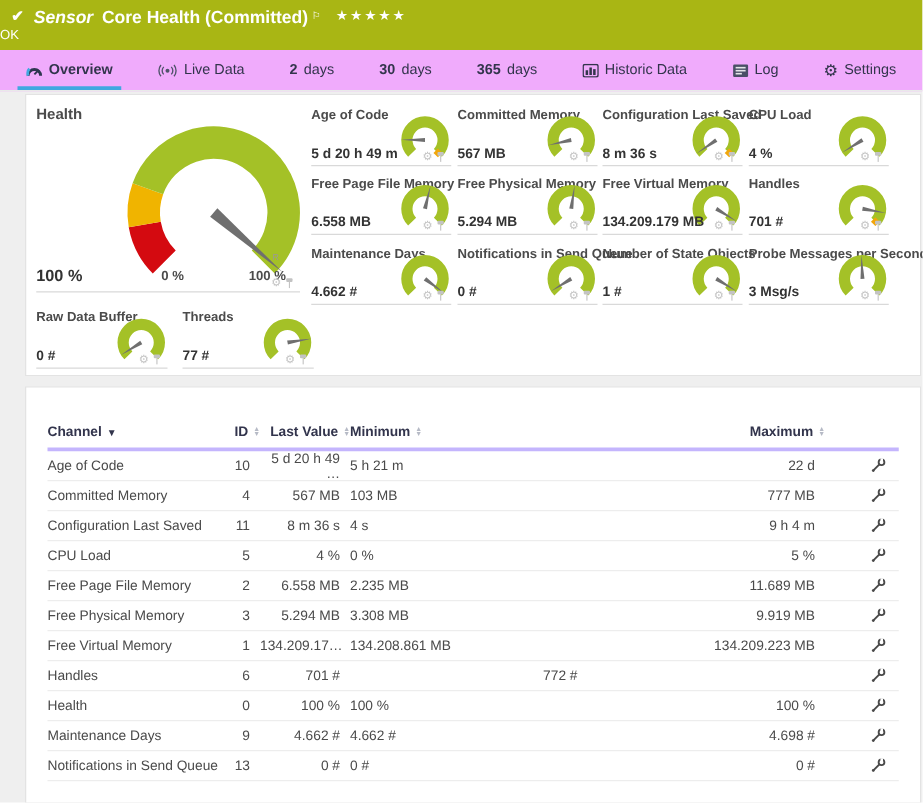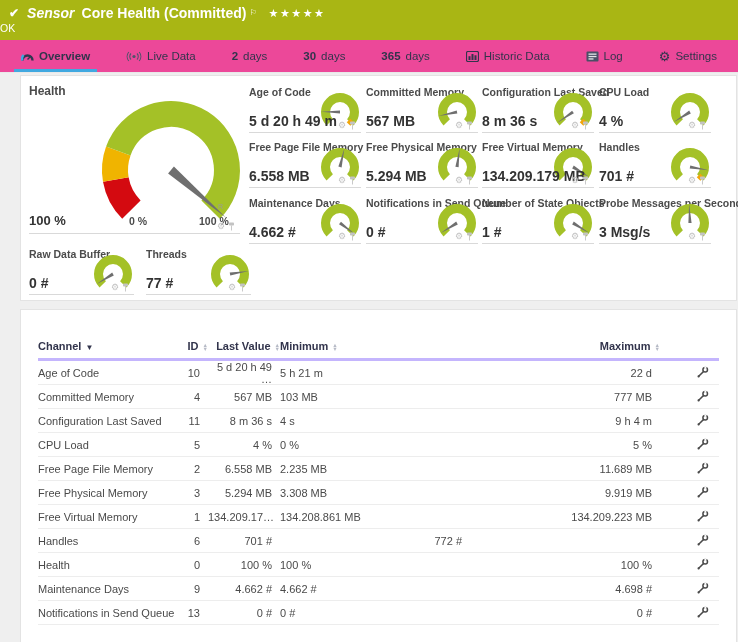--- a/index.html
+++ b/index.html
@@ -10,40 +10,40 @@
   .banner{position:absolute;left:0;top:0;width:738px;height:40px;background:#a9b614;color:#fff}
   .banner .line1{display:flex;align-items:center;padding:5px 0 0 9px;font-size:14px;line-height:16px}
   .check{font-size:12px;margin-right:8px;font-weight:700}
   .sensor-word{font-style:italic;font-weight:700;margin-right:7px}
   .sensor-title{font-weight:700}
   .flag{font-size:8px;vertical-align:super;margin-left:3px}
   .stars{font-size:11px;letter-spacing:1.5px;margin-left:12px}
   .ok{font-size:10.5px;font-weight:400;margin-top:1px}
 
   
-  .tabbar{position:absolute;top:40px;left:0;width:738px;height:33px;background:#ec4899;
+  .tabbar{position:absolute;top:40px;left:0;width:738px;height:33px;background:#f0abfc;
           display:flex;justify-content:space-between;align-items:stretch;
           padding:0 14px;box-sizing:border-box;border-bottom:1px solid #e9e9e9}
   .tab{display:flex;align-items:center;gap:5px;font-size:11.5px;color:#32344c;
        padding:0 7px;position:relative;cursor:pointer;white-space:nowrap}
   .tab .num{font-weight:700}
   .tab.active{font-weight:700}
   .tab.active::after{content:"";position:absolute;left:0;right:0;bottom:0;height:3px;background:#41a8e0}
   .ticon{display:inline-flex;align-items:center}
   .gearglyph{font-size:13px;line-height:11px;color:#32344c}
 
   
   .panel{position:absolute;background:#fff;border:1px solid #e3e3e3;box-sizing:border-box}
   #overview-panel{left:20px;top:75px;width:717px;height:226px}
   #table-panel{left:20px;top:309px;width:717px;height:334px}
 
   
   .tile{position:absolute;border-bottom:1px solid #d9d9d9;box-sizing:border-box}
   .t-title{font-size:10.5px;font-weight:700;color:#4b4b4b;white-space:nowrap}
-  .t-value{position:absolute;left:0;bottom:3px;font-size:14px;font-weight:700;color:#333;white-space:nowrap}
+  .t-value{position:absolute;left:0;bottom:3px;font-size:11px;font-weight:700;color:#333;white-space:nowrap}
   .t-icons{position:absolute;right:5px;bottom:2px;display:flex;align-items:center;gap:3px}
   .t-gear{font-size:9px;line-height:9px;color:#c3c3c3}
   .g-small{position:absolute;right:-2px;top:5px}
 
   #health-tile{left:8px;top:8px;width:211px;height:150px}
   #health-tile .t-title{font-size:12px}
   #health-tile .t-value{font-size:13px;bottom:5px}
   #health-gauge{position:absolute;left:52px;top:8px}
   .scale-label{position:absolute;font-size:10.5px;font-weight:700;color:#4b4b4b}
   #scale-min{left:100px;top:131px}

